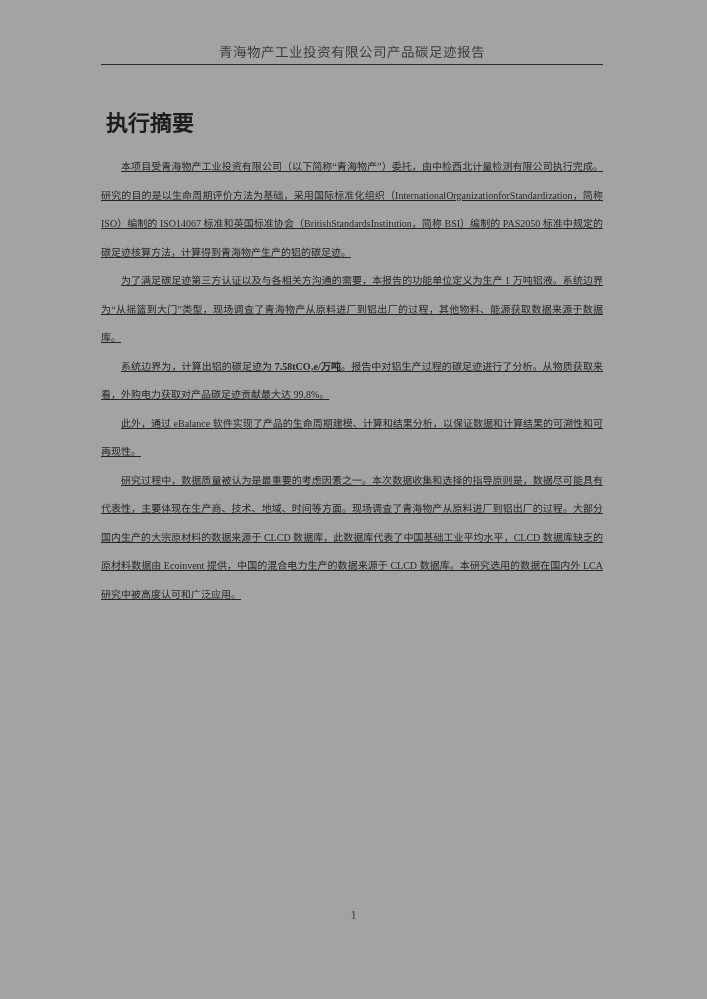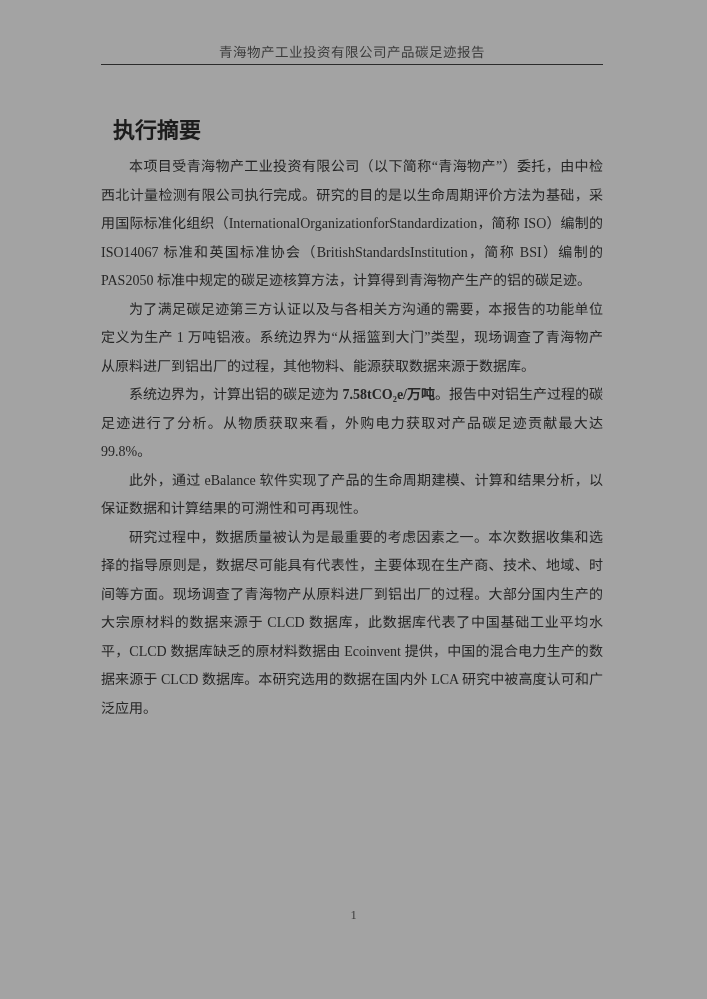--- a/index.html
+++ b/index.html
@@ -33,38 +33,39 @@
   .header-rule {
     margin-top: 3px;
     height: 0;
     border-bottom: 1.6px solid #2b2b2b;
   }
   
   .section-heading {
     position: absolute;
     left: 101px;
     top: 105px;
-    margin: 12px;
+    margin: 5px;
     font-family: "Liberation Sans", "DejaVu Sans", sans-serif;
     font-weight: 700;
     font-size: 22px;
     line-height: 28px;
     color: #1c1c1c;
   }
   
   .document-body {
     position: absolute;
     left: 101px;
     top: 153px;
     width: 502px;
-    font-size: 14px;
+    font-size: 10px;
     line-height: 28.5px;
     text-align: justify;
     text-justify: inter-ideograph;
     color: #262626;
+    text-decoration: underline;
   }
   .document-body p {
     margin: 0;
     padding: 0;
     text-indent: 2em;
   }
   .document-body .run-bold {
     font-weight: 700;
   }
   

